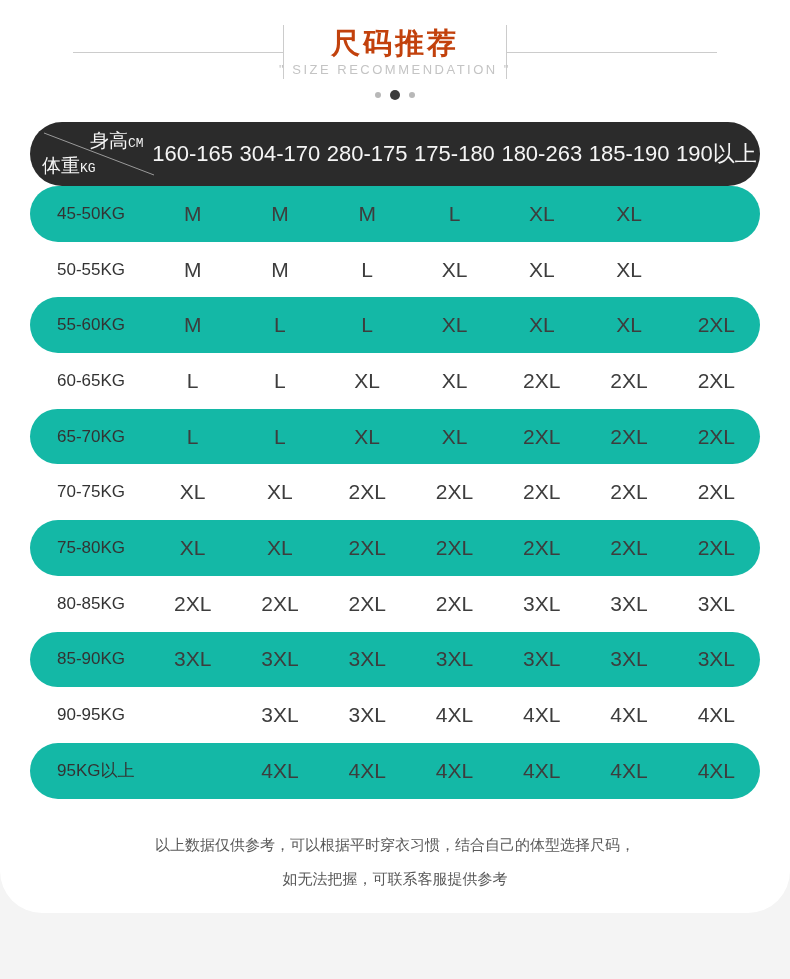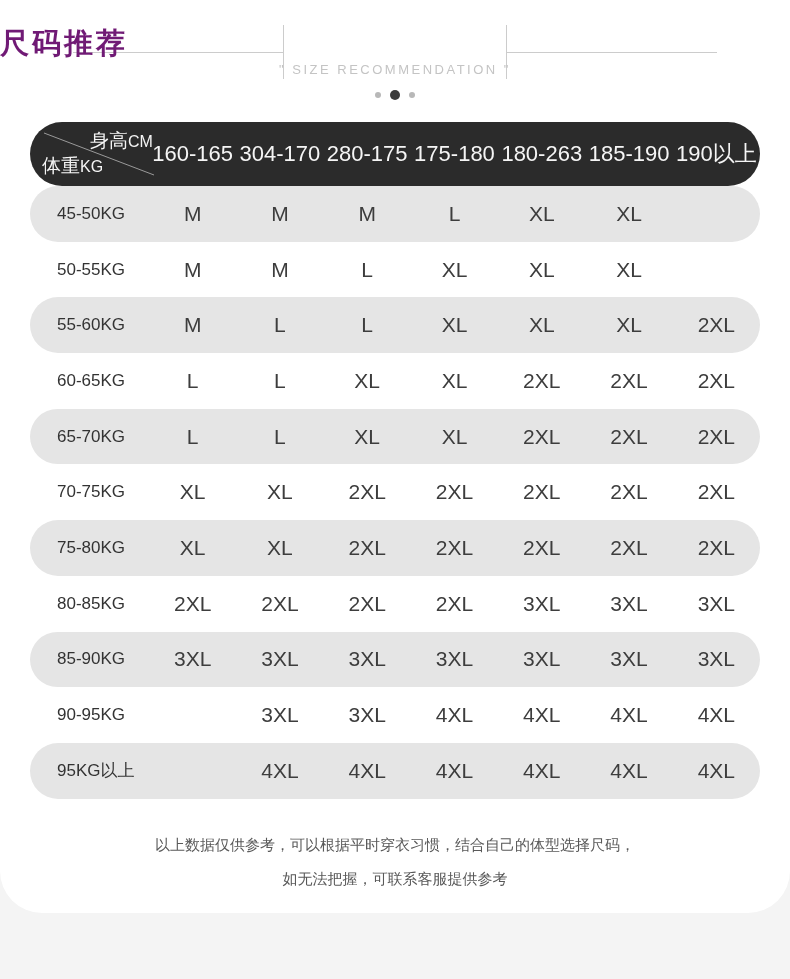--- a/index.html
+++ b/index.html
@@ -17,22 +17,22 @@
     border-radius:0 0 42px 42px;
   }
   
   .deco { position:absolute; background:#cccccc; }
   .deco.h-left  { top:52px; left:73px;  width:210px; height:1px; }
   .deco.v-left  { top:25px; left:283px; width:1px;  height:54px; }
   .deco.h-right { top:52px; right:73px; width:210px; height:1px; }
   .deco.v-right { top:25px; right:283px; width:1px; height:54px; }
   .title {
     position:absolute; top:24px; left:0; width:100%;
-    text-align:left; font-size:29px; font-weight:bold;
-    color:#701a75; letter-spacing:3px;
+    text-align:center; font-size:29px; font-weight:bold;
+    color:#c2410c; letter-spacing:3px;
   }
   .subtitle {
     position:absolute; top:62px; left:0; width:100%;
     text-align:center; font-size:13px; color:#c4c4c4;
     letter-spacing:2.5px;
   }
   .dots {
     position:absolute; top:88px; left:0; width:100%;
     display:flex; justify-content:center; align-items:center; gap:9px;
     height:14px;
@@ -50,25 +50,25 @@
   .corner-cell { position:relative; flex:0 0 119px; height:100%; }
   .corner-cell svg { position:absolute; top:0; left:0; overflow:visible; }
   .corner-top {
     position:absolute; top:6px; left:60px; white-space:nowrap;
     font-size:19px;
   }
   .corner-bottom {
     position:absolute; bottom:7px; left:12px; white-space:nowrap;
     font-size:19px;
   }
-  .unit { font-size:16px; }
+  .unit { font-size:13px;font-family:Liberation Mono, monospace; }
   .col-head { flex:1; text-align:center; font-size:22px; white-space:nowrap; }
 
   .t-row { display:flex; align-items:center; height:55.7px; }
-  .t-row.stripe { background:#e5e5e5; border-radius:28px; }
+  .t-row.stripe { background:#14b8a6; border-radius:28px; }
   .row-label {
     flex:0 0 119px; box-sizing:border-box; padding-left:27px;
     font-size:17px; color:#333333; white-space:nowrap;
   }
   .cell { flex:1; text-align:center; font-size:21px; color:#3d3d3d; }
 
   
   .footnote {
     position:absolute; top:828px; left:0; width:100%;
     text-align:center; font-size:15px; color:#595959; line-height:34px;

